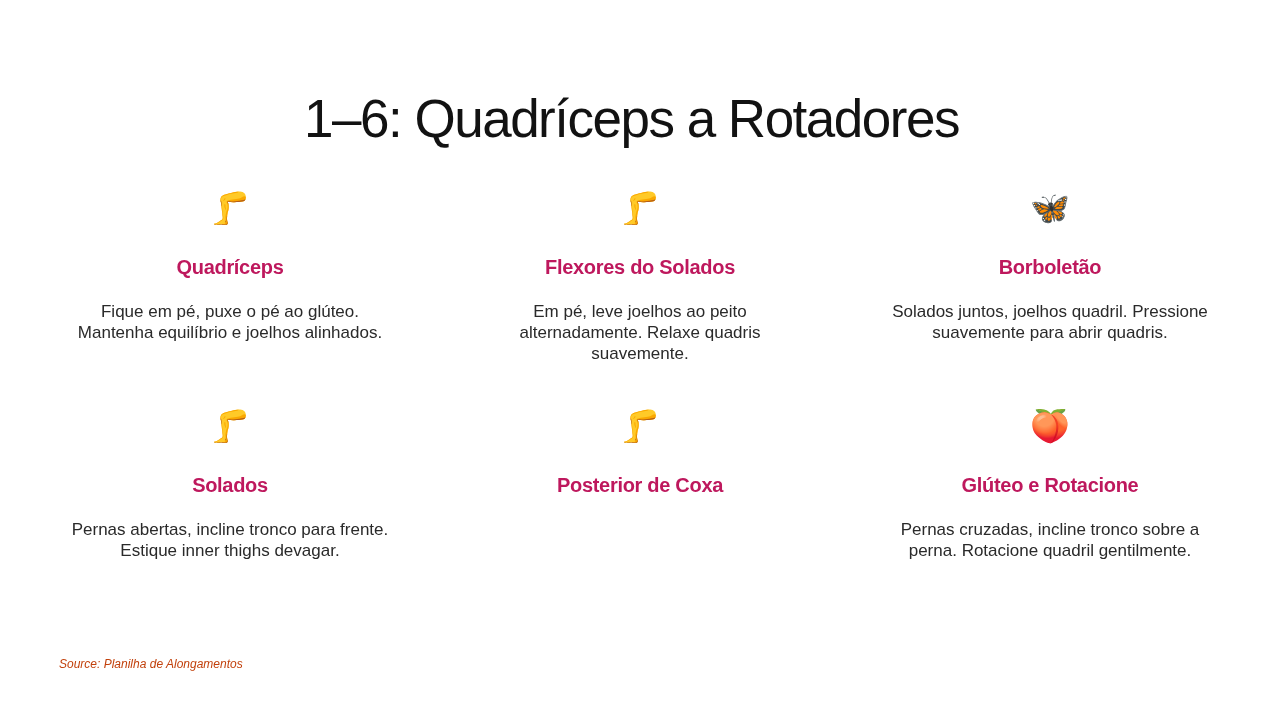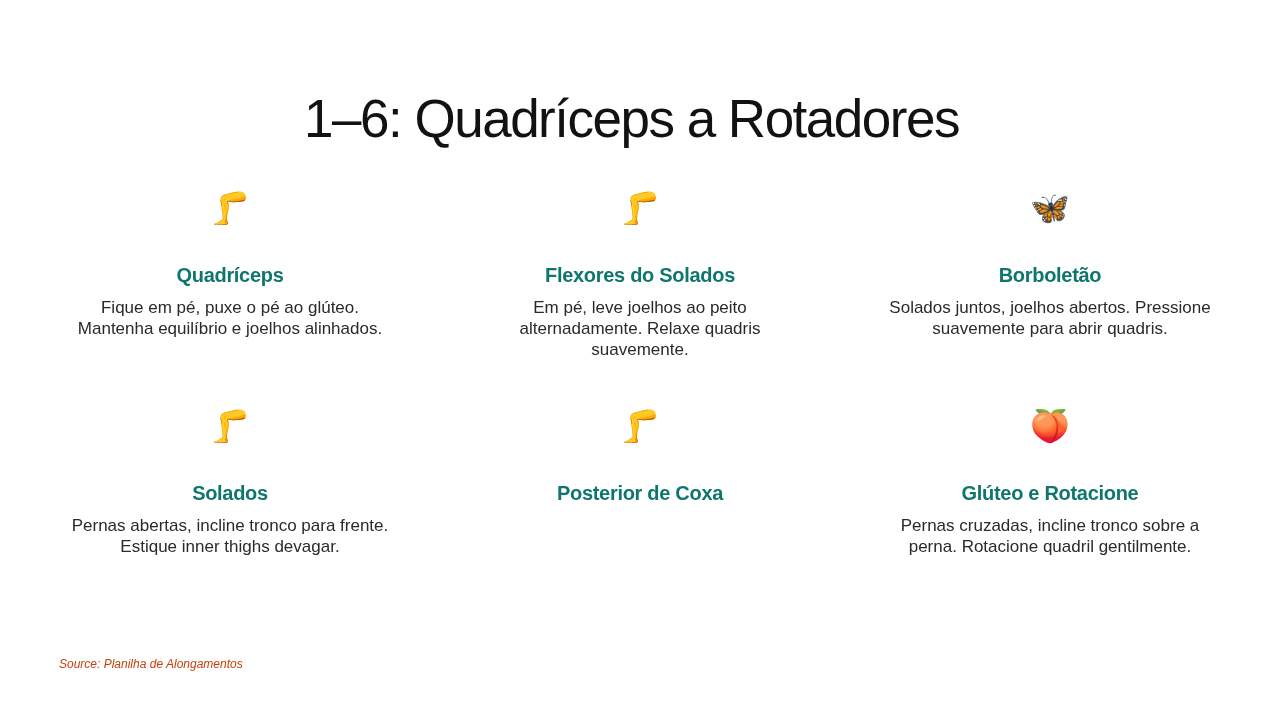--- a/index.html
+++ b/index.html
@@ -40,29 +40,29 @@
     padding: 0 30px;
   }
   .card-icon {
     display: block;
     font-size: 32px;
     line-height: 40px;
     height: 44px;
   }
   .card-title {
     display: block;
-    margin-top: 32px;
+    margin-top: 24px;
     font-size: 20px;
     font-weight: 700;
     letter-spacing: -0.3px;
-    color: #0f766e;
+    color: #be185d;
   }
   .card-desc {
     display: block;
-    margin: 10px auto 0;
+    margin: 22px auto 0;
     max-width: 330px;
     font-size: 17px;
     line-height: 21px;
     color: #2a2a2a;
   }
   .source-line {
     position: absolute;
     left: 59px;
     top: 657px;
     font-size: 12px;
@@ -85,21 +85,21 @@
 
   <div class="card">
     <span class="card-icon">🦵</span>
     <span class="card-title">Flexores do Solados</span>
     <span class="card-desc">Em pé, leve joelhos ao peito alternadamente. Relaxe quadris suavemente.</span>
   </div>
 
   <div class="card">
     <span class="card-icon">🦋</span>
     <span class="card-title">Borboletão</span>
-    <span class="card-desc">Solados juntos, joelhos abertos. Pressione suavemente para abrir quadris.</span>
+    <span class="card-desc">Solados juntos, joelhos quadril. Pressione suavemente para abrir quadris.</span>
   </div>
 
   <div class="card">
     <span class="card-icon">🦵</span>
     <span class="card-title">Solados</span>
     <span class="card-desc">Pernas abertas, incline tronco para frente. Estique inner thighs devagar.</span>
   </div>
 
   <div class="card">
     <span class="card-icon">🦵</span>

